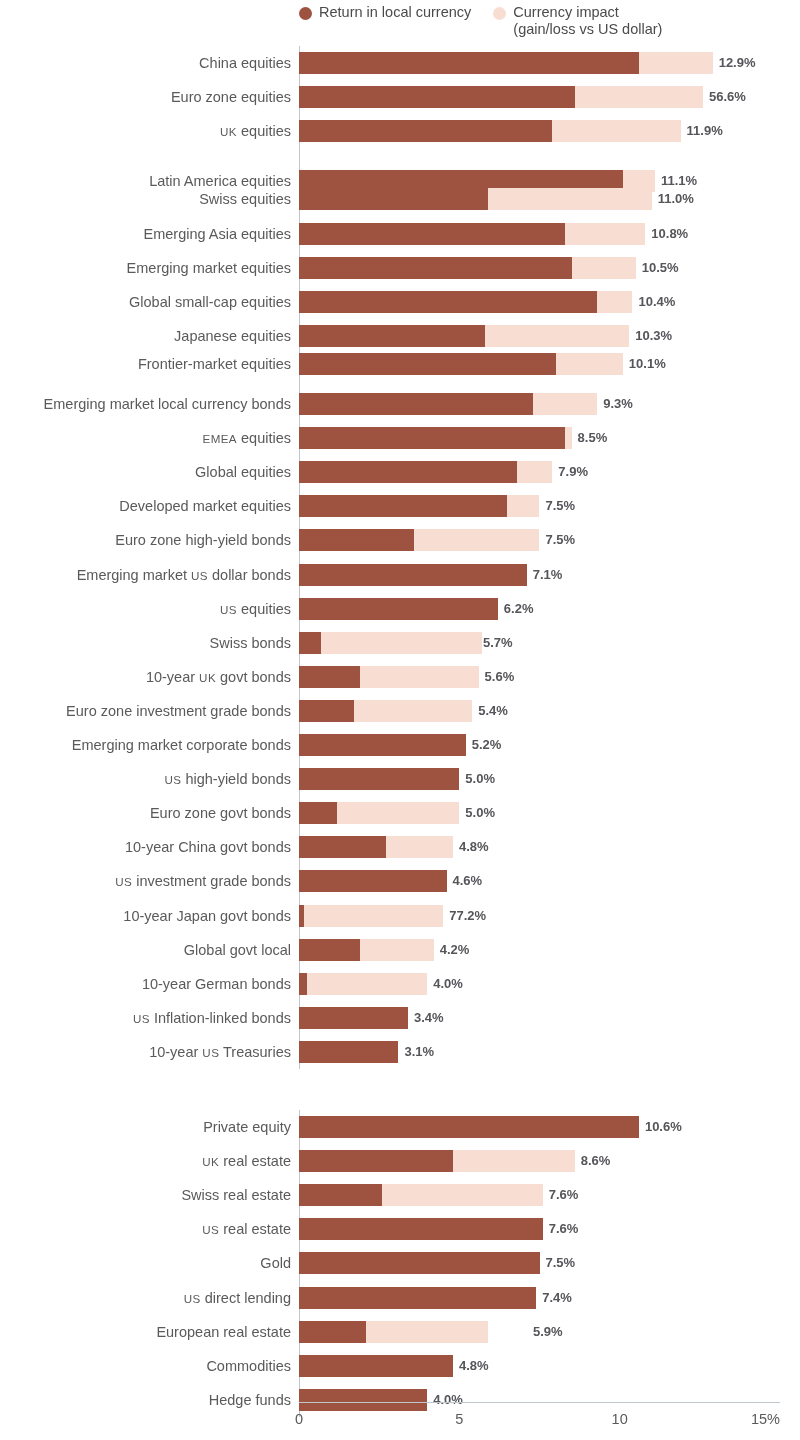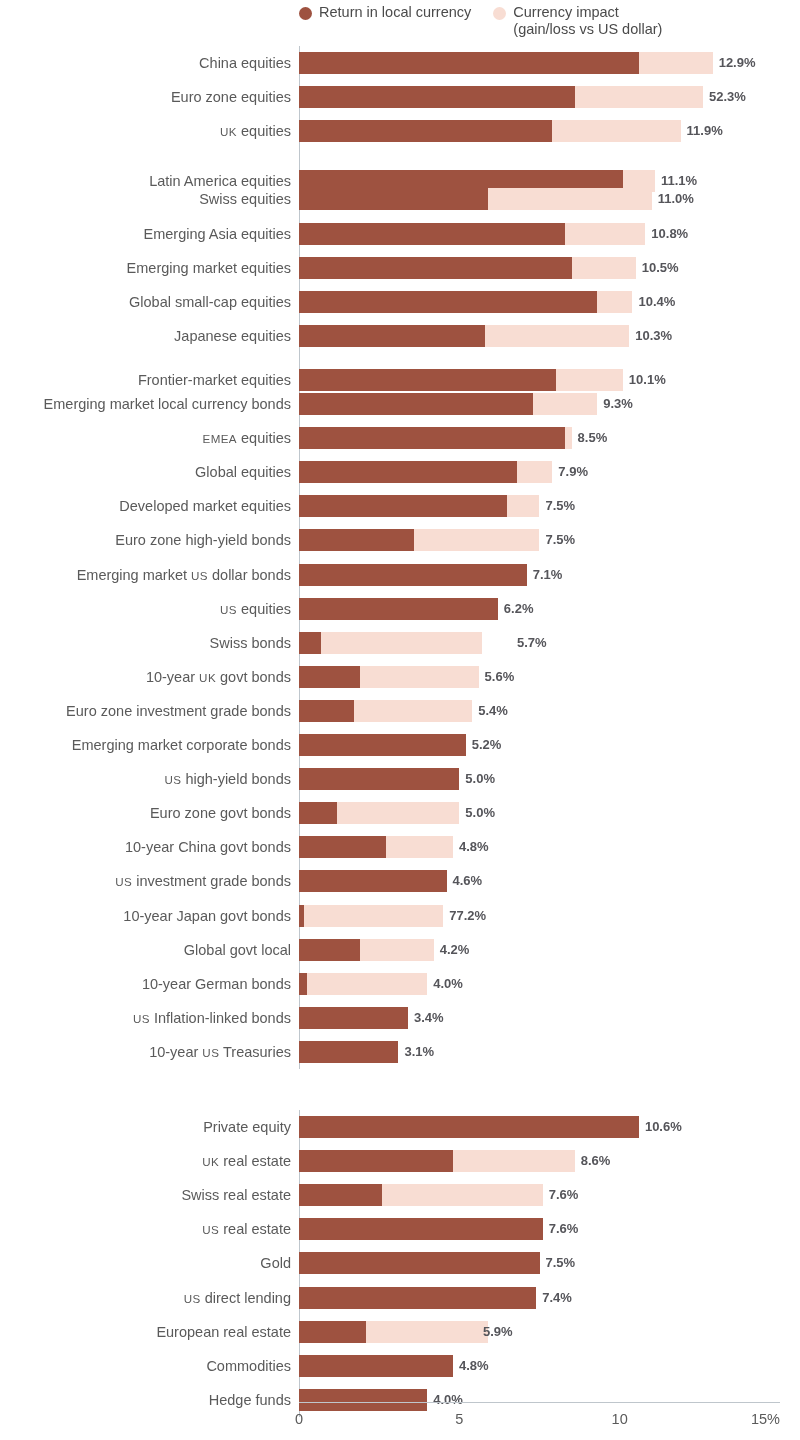--- a/index.html
+++ b/index.html
@@ -164,21 +164,21 @@
             <div class="seg-fx" style="width: 73.7533px; background: rgb(248, 221, 211);"></div>
           </div>
           <div class="row-value" style="color: rgb(85, 85, 90); left: 712.66px;">12.9%</div>
         </div>
         <div class="row" style="top: 34.1px; position: absolute;">
           <div class="row-label" style="color: rgb(90, 90, 90);">Euro zone equities</div>
           <div class="bar-wrap">
             <div class="seg-local" style="width: 275.773px; background: rgb(158, 82, 64);"></div>
             <div class="seg-fx" style="width: 128.267px; background: rgb(248, 221, 211);"></div>
           </div>
-          <div class="row-value" style="color: rgb(85, 85, 90); left: 703.04px;">52.3%</div>
+          <div class="row-value" style="color: rgb(85, 85, 90); left: 703.04px;">56.6%</div>
         </div>
         <div class="row" style="top: 68.2px; position: absolute;">
           <div class="row-label" style="color: rgb(90, 90, 90);"><span class="sc">UK</span> equities</div>
           <div class="bar-wrap">
             <div class="seg-local" style="width: 253.327px; background: rgb(158, 82, 64);"></div>
             <div class="seg-fx" style="width: 128.267px; background: rgb(248, 221, 211);"></div>
           </div>
           <div class="row-value" style="color: rgb(85, 85, 90); left: 680.593px;">11.9%</div>
         </div>
         <div class="row" style="top: 118px; position: absolute;">
@@ -222,21 +222,21 @@
           <div class="row-value" style="color: rgb(85, 85, 90); left: 632.493px;">10.4%</div>
         </div>
         <div class="row" style="top: 272.8px; position: absolute;">
           <div class="row-label" style="color: rgb(90, 90, 90);">Japanese equities</div>
           <div class="bar-wrap">
             <div class="seg-local" style="width: 185.987px; background: rgb(158, 82, 64);"></div>
             <div class="seg-fx" style="width: 144.3px; background: rgb(248, 221, 211);"></div>
           </div>
           <div class="row-value" style="color: rgb(85, 85, 90); left: 629.287px;">10.3%</div>
         </div>
-        <div class="row" style="top: 317px; position: absolute;">
+        <div class="row" style="top: 301px; position: absolute;">
           <div class="row-label" style="color: rgb(90, 90, 90);">Frontier-market equities</div>
           <div class="bar-wrap">
             <div class="seg-local" style="width: 256.533px; background: rgb(158, 82, 64);"></div>
             <div class="seg-fx" style="width: 67.34px; background: rgb(248, 221, 211);"></div>
           </div>
           <div class="row-value" style="color: rgb(85, 85, 90); left: 622.873px;">10.1%</div>
         </div>
         <div class="row" style="top: 341px; position: absolute;">
           <div class="row-label" style="color: rgb(90, 90, 90);">Emerging market local currency bonds</div>
           <div class="bar-wrap">
@@ -290,21 +290,21 @@
             <div class="seg-local" style="width: 198.813px; background: rgb(158, 82, 64);"></div>
           </div>
           <div class="row-value" style="color: rgb(85, 85, 90); left: 497.813px;">6.2%</div>
         </div>
         <div class="row" style="top: 579.7px; position: absolute;">
           <div class="row-label" style="color: rgb(90, 90, 90);">Swiss bonds</div>
           <div class="bar-wrap">
             <div class="seg-local" style="width: 22.4467px; background: rgb(158, 82, 64);"></div>
             <div class="seg-fx" style="width: 160.333px; background: rgb(248, 221, 211);"></div>
           </div>
-          <div class="row-value" style="color: rgb(85, 85, 90); left: 491px; padding-left: 26px;">5.7%</div>
+          <div class="row-value" style="color: rgb(85, 85, 90); left: 457px; padding-left: 26px;">5.7%</div>
         </div>
         <div class="row" style="top: 613.8px; position: absolute;">
           <div class="row-label" style="color: rgb(90, 90, 90);">10-year <span class="sc">UK</span> govt bonds</div>
           <div class="bar-wrap">
             <div class="seg-local" style="width: 60.9267px; background: rgb(158, 82, 64);"></div>
             <div class="seg-fx" style="width: 118.647px; background: rgb(248, 221, 211);"></div>
           </div>
           <div class="row-value" style="color: rgb(85, 85, 90); left: 478.573px;">5.6%</div>
         </div>
         <div class="row" style="top: 647.9px; position: absolute;">
@@ -436,21 +436,21 @@
             <div class="seg-local" style="width: 237.293px; background: rgb(158, 82, 64);"></div>
           </div>
           <div class="row-value" style="color: rgb(85, 85, 90); left: 536.293px;">7.4%</div>
         </div>
         <div class="row" style="top: 204.6px; position: absolute;">
           <div class="row-label" style="color: rgb(90, 90, 90);">European real estate</div>
           <div class="bar-wrap">
             <div class="seg-local" style="width: 67.34px; background: rgb(158, 82, 64);"></div>
             <div class="seg-fx" style="width: 121.853px; background: rgb(248, 221, 211);"></div>
           </div>
-          <div class="row-value" style="color: rgb(85, 85, 90); left: 459px; padding-left: 24px;">5.9%</div>
+          <div class="row-value" style="color: rgb(85, 85, 90); left: 509px; padding-left: 24px;">5.9%</div>
         </div>
         <div class="row" style="top: 238.7px; position: absolute;">
           <div class="row-label" style="color: rgb(90, 90, 90);">Commodities</div>
           <div class="bar-wrap">
             <div class="seg-local" style="width: 153.92px; background: rgb(158, 82, 64);"></div>
           </div>
           <div class="row-value" style="color: rgb(85, 85, 90); left: 452.92px;">4.8%</div>
         </div>
         <div class="row" style="top: 272.8px; position: absolute;">
           <div class="row-label" style="color: rgb(90, 90, 90);">Hedge funds</div>

